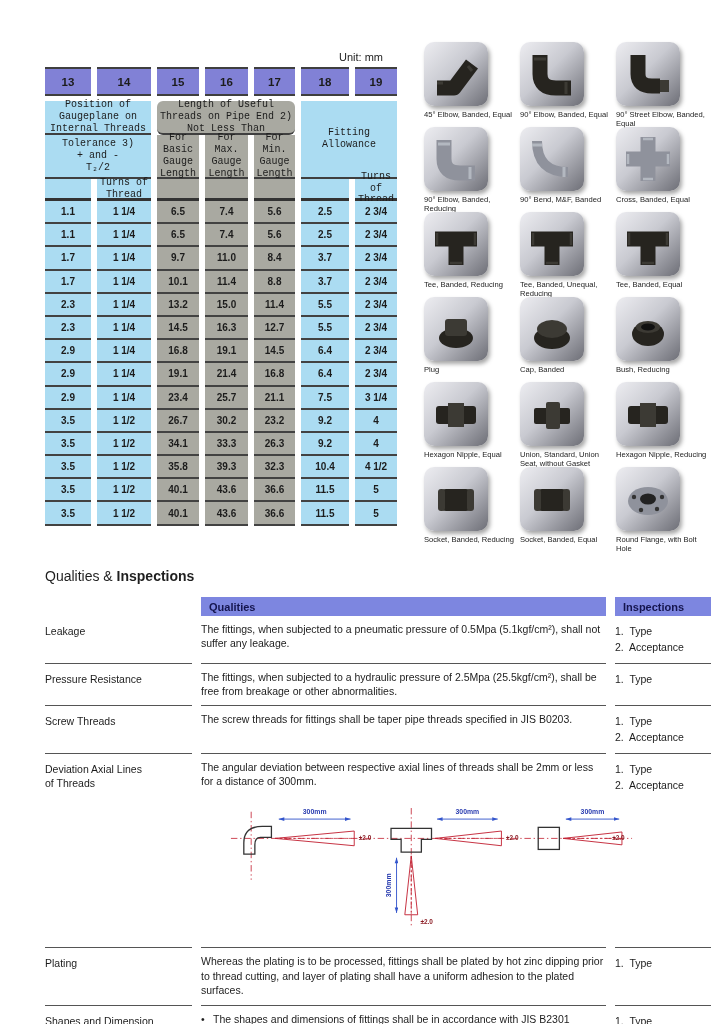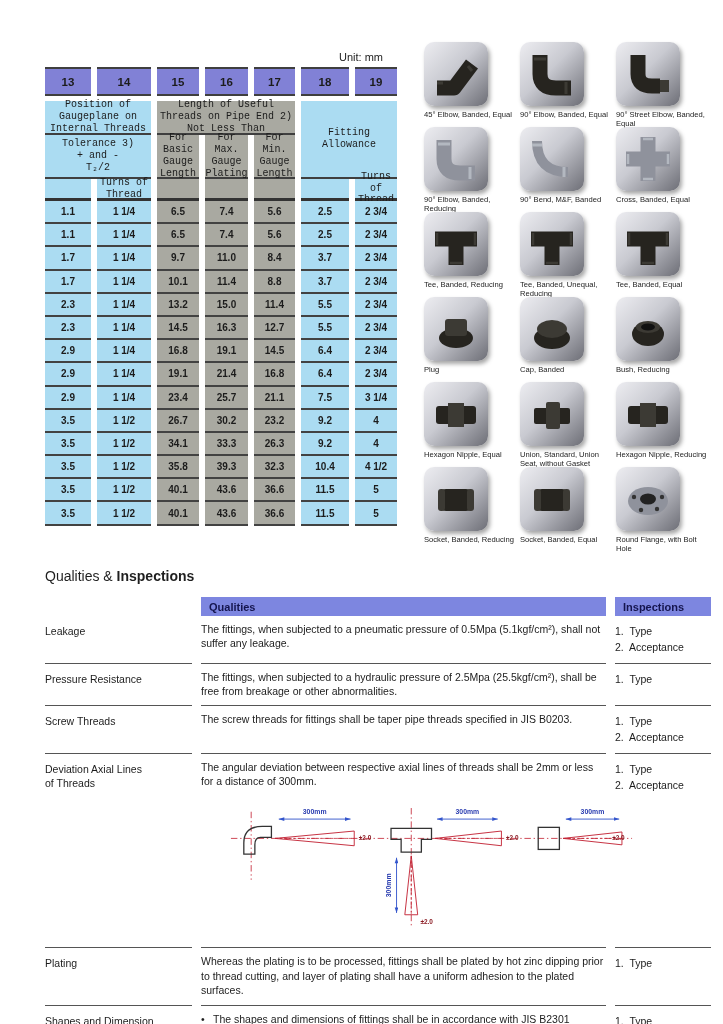--- a/index.html
+++ b/index.html
@@ -16,21 +16,21 @@
   .dim-grid { display:grid; grid-template-columns:46px 54px 42px 43px 41px 48px 42px; column-gap:6px; }
   .hdr-grid { grid-template-rows:29px 5px 34px 44px 22px; }
   .body-grid { grid-auto-rows:23.2px; }
   .cell { display:flex; align-items:center; justify-content:center; text-align:center; }
   .num  { background:#8181d6; font-weight:bold; font-size:11.5px;
           border-top:2px solid #3f3f3f; border-bottom:2px solid #3f3f3f; grid-row:1; }
   .blue { background:#abdcf2; }
   .gray { background:#a9a9a1; }
   .hcell{ font-size:10px; line-height:1.18; border-bottom:2px solid #3f3f3f; padding:1px 2px; flex-direction:column;font-family:Liberation Mono, monospace; }
   .r3 { grid-row:3; } .r4 { grid-row:4; } .r5 { grid-row:5; }
-  .c12 { grid-column:1/3; } .c345 { grid-column:3/6; }
+  .c12 { grid-column:1/3; } .c345 { grid-column:3/6;border-radius:6px; }
   .c1{grid-column:1;} .c2{grid-column:2;} .c3{grid-column:3;} .c4{grid-column:4;}
   .c5{grid-column:5;} .c6{grid-column:6;} .c7{grid-column:7;}
   .fitting { grid-row:3/5; grid-column:6/8; }
   .turns { border-bottom:3px solid #333; }
   .body-grid .cell { font-size:10px; font-weight:bold; border-bottom:2px solid #424242; }
 
   
   #product-grid { position:absolute; left:424px; top:42px; width:290px;
                   display:grid; grid-template-columns:repeat(3,96px); }
   .product { height:85px; }
@@ -78,21 +78,21 @@
       <div class="cell hcell blue r3 c12">Position of Gaugeplane on Internal Threads</div>
       <div class="cell hcell gray r3 c345">Length of Useful Threads on Pipe End 2) Not Less Than</div>
       <div class="cell hcell blue fitting">Fitting Allowance</div>
 
       <div class="cell hcell blue r4 c12">
         <span>Tolerance 3)</span>
         <span>+ and -</span>
         <span>T₂/2</span>
       </div>
       <div class="cell hcell gray r4 c3">For Basic Gauge Length</div>
-      <div class="cell hcell gray r4 c4">For Max. Gauge Plating</div>
+      <div class="cell hcell gray r4 c4">For Max. Gauge Length</div>
       <div class="cell hcell gray r4 c5">For Min. Gauge Length</div>
 
       <div class="cell hcell blue turns r5 c1"></div>
       <div class="cell hcell blue turns r5 c2">Turns of Thread</div>
       <div class="cell hcell gray turns r5 c3"></div>
       <div class="cell hcell gray turns r5 c4"></div>
       <div class="cell hcell gray turns r5 c5"></div>
       <div class="cell hcell blue turns r5 c6"></div>
       <div class="cell hcell blue turns r5 c7">Turns of Thread</div>
     </div>

